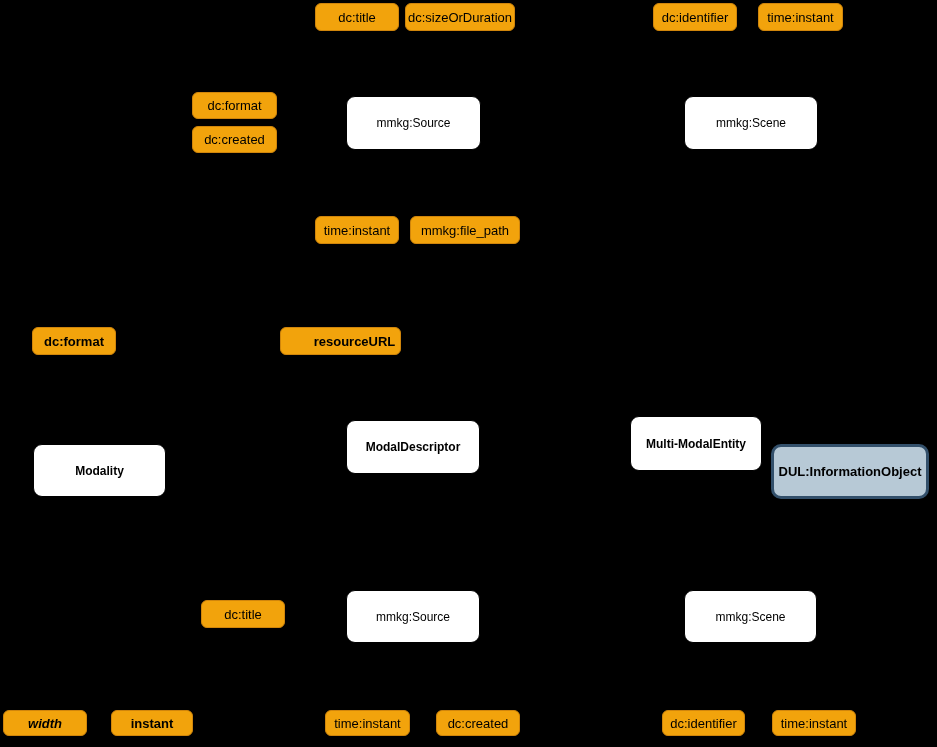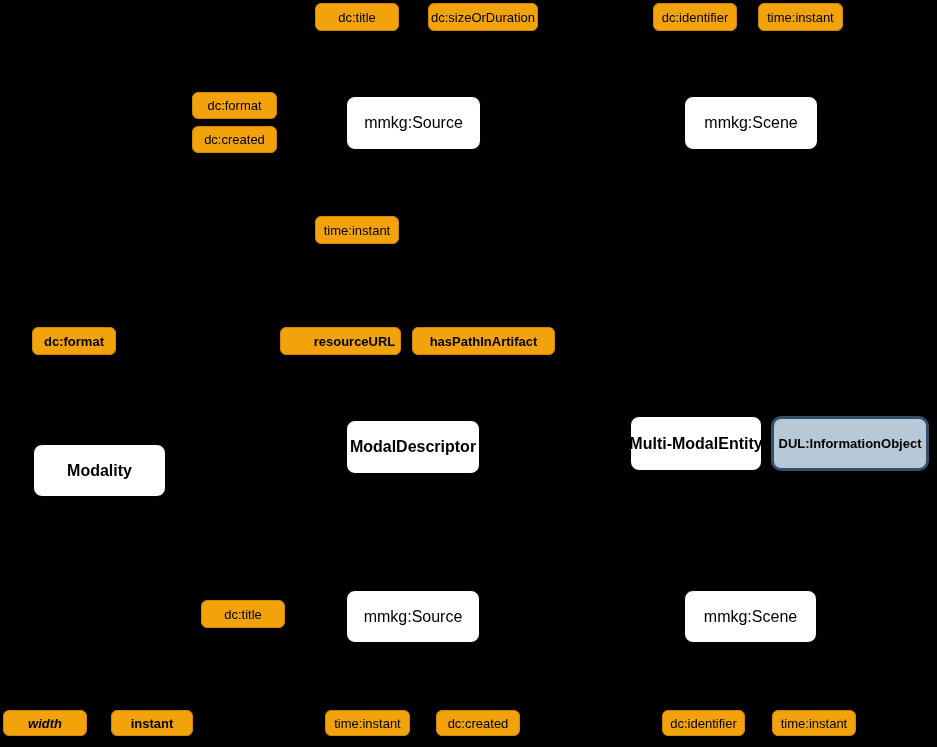--- a/index.html
+++ b/index.html
@@ -35,48 +35,49 @@
   }
   .node.property {
     background: var(--property-fill, #F2A30C);
     border: 1px solid var(--property-border, #D0850B);
     border-radius: 6px;
   }
   .node.class {
     background: var(--class-fill, #FFFFFF);
     border: 1px solid var(--class-border, #000000);
     border-radius: 9px;
-    font-size: 16px;
+    font-size: 12px;
   }
   .node.external {
     background: var(--external-fill, #B7C9D6);
     border: 3px solid var(--external-border, #33506B);
     border-radius: 10px;
     font-weight: bold;
+    margin-top: 28px;
   }
   .node.bold {
     font-weight: bold;
   }
 </style>
 </head>
 <body style="background: rgb(0, 0, 0); width: 937px; height: 747px;">
 
 <div id="diagram-canvas">
     <div class="node property" style="left: 315px; top: 3px; width: 84px; height: 28px;">dc:title</div>
-    <div class="node property" style="left: 428px; top: 3px; width: 110px; height: 28px;">dc:sizeOrDuration</div>
+    <div class="node property" style="left: 405px; top: 3px; width: 110px; height: 28px;">dc:sizeOrDuration</div>
     <div class="node property" style="left: 653px; top: 3px; width: 84px; height: 28px;">dc:identifier</div>
     <div class="node property" style="left: 758px; top: 3px; width: 85px; height: 28px;">time:instant</div>
     <div class="node property" style="left: 192px; top: 92px; width: 85px; height: 27px;">dc:format</div>
     <div class="node property" style="left: 192px; top: 126px; width: 85px; height: 27px;">dc:created</div>
     <div class="node class" style="left: 346px; top: 96px; width: 135px; height: 54px;">mmkg:Source</div>
     <div class="node class" style="left: 684px; top: 96px; width: 134px; height: 54px;">mmkg:Scene</div>
     <div class="node property" style="left: 315px; top: 216px; width: 84px; height: 28px;">time:instant</div>
+    <div class="node property" style="left: 410px; top: 216px; width: 110px; height: 28px;">mmkg:file_path</div>
     <div class="node property bold" style="left: 32px; top: 327px; width: 84px; height: 28px;">dc:format</div>
     <div class="node property bold" style="left: 280px; top: 327px; width: 121px; height: 28px; padding-left: 28px;">resourceURL</div>
-    <div class="node property bold" style="left: 412px; top: 327px; width: 143px; height: 28px;">hasPathInArtifact</div>
     <div class="node class bold" style="left: 33px; top: 444px; width: 133px; height: 53px;">Modality</div>
     <div class="node class bold" style="left: 346px; top: 420px; width: 134px; height: 54px;">ModalDescriptor</div>
     <div class="node class bold" style="left: 630px; top: 416px; width: 132px; height: 55px;">Multi-ModalEntity</div>
     <div class="node external bold" style="left: 771px; top: 416px; width: 158px; height: 55px;">DUL:InformationObject</div>
     <div class="node property" style="left: 201px; top: 600px; width: 84px; height: 28px;">dc:title</div>
     <div class="node class" style="left: 346px; top: 590px; width: 134px; height: 53px;">mmkg:Source</div>
     <div class="node class" style="left: 684px; top: 590px; width: 133px; height: 53px;">mmkg:Scene</div>
     <div class="node property bold" style="left: 3px; top: 710px; width: 84px; height: 26px; font-style: italic;">width</div>
     <div class="node property bold" style="left: 111px; top: 710px; width: 82px; height: 26px;">instant</div>
     <div class="node property" style="left: 325px; top: 710px; width: 85px; height: 26px;">time:instant</div>

